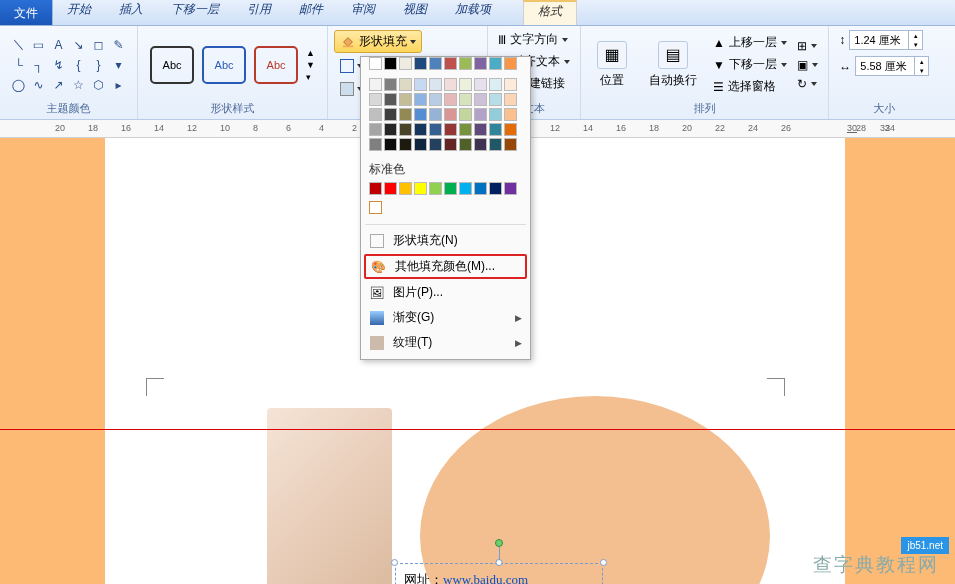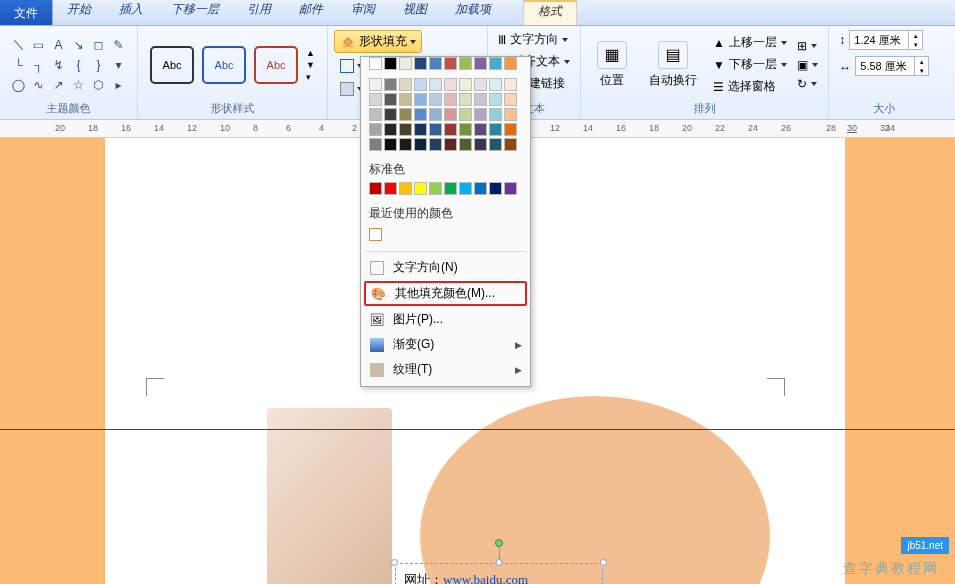--- a/index.html
+++ b/index.html
@@ -51,21 +51,21 @@
   .swatch-grid { display:grid; grid-template-columns:repeat(10,13px); gap:2px; padding:0 8px 4px;}
   .swatch { width:13px; height:13px; border:1px solid #bbb; cursor:pointer;}
   .sep { height:1px; background:#ddd; margin:3px 4px;}
   .recent-row { padding:2px 8px 4px;}
   .recent-sw { width:13px; height:13px; border:1px solid #d08b3a; background:#fff; display:inline-block;}
   .menu-item { display:flex; align-items:center; gap:8px; padding:4px 8px; cursor:pointer; position:relative;}
   .menu-item.highlight { border:2px solid #d22; border-radius:2px; margin:1px 3px; padding:2px 5px;}
   .mi-icon { width:16px; height:16px; display:flex; align-items:center; justify-content:center;}
   .mi-arrow { position:absolute; right:8px; font-size:9px; color:#555;}
   .wm-badge { position:absolute; right:6px; bottom:30px; background:#2a94e6; color:#fff; font-size:10px; padding:3px 6px;}
-  .wm-text { position:absolute; right:16px; bottom:6px; color:#8aa; font-size:14px; letter-spacing:2px;}
+  .wm-text { position:absolute; right:16px; bottom:6px; color:#8aa; font-size:19px; letter-spacing:2px;}
 </style>
 </head>
 <body>
 
 <div class="tabs">
   <div class="file-tab">文件</div>
   <div class="tab">开始</div>
   <div class="tab">插入</div>
   <div class="tab">下移一层</div>
   <div class="tab">引用</div>
@@ -257,21 +257,21 @@
     <span class="ruler-tick" style="left: 484px;">8</span>
     <span class="ruler-tick" style="left: 517px;">10</span>
     <span class="ruler-tick" style="left: 550px;">12</span>
     <span class="ruler-tick" style="left: 583px;">14</span>
     <span class="ruler-tick" style="left: 616px;">16</span>
     <span class="ruler-tick" style="left: 649px;">18</span>
     <span class="ruler-tick" style="left: 682px;">20</span>
     <span class="ruler-tick" style="left: 715px;">22</span>
     <span class="ruler-tick" style="left: 748px;">24</span>
     <span class="ruler-tick" style="left: 781px;">26</span>
-    <span class="ruler-tick" style="left: 826px; text-align: right;">28</span>
+    <span class="ruler-tick" style="left: 856px; text-align: right;">28</span>
     <span class="ruler-tick" style="left: 847px; text-decoration: underline;">30</span>
     <span class="ruler-tick" style="left: 880px;">32</span>
     <span class="ruler-tick" style="left: 885px;">34</span>
   </div>
 
 <div class="page-area">
   <div class="page"></div>
   <div class="crop-mark tl"></div>
   <div class="crop-mark tr"></div>
   <div class="orange-oval"></div>
@@ -363,28 +363,27 @@
       <div class="swatch" style="background: rgb(255, 0, 0);"></div>
       <div class="swatch" style="background: rgb(255, 192, 0);"></div>
       <div class="swatch" style="background: rgb(255, 255, 0);"></div>
       <div class="swatch" style="background: rgb(146, 208, 80);"></div>
       <div class="swatch" style="background: rgb(0, 176, 80);"></div>
       <div class="swatch" style="background: rgb(0, 176, 240);"></div>
       <div class="swatch" style="background: rgb(0, 112, 192);"></div>
       <div class="swatch" style="background: rgb(0, 32, 96);"></div>
       <div class="swatch" style="background: rgb(112, 48, 160);"></div>
     </div>
-  <div class="dd-section-label">最近使用的颜色</div>
   <div class="recent-row"><span class="recent-sw"></span></div>
   <div class="sep"></div>
   <div class="menu-item">
     <span class="mi-icon">
         <span style="width:14px;height:14px;border:1px solid #aaa;display:inline-block"></span>
       </span>
-    <span>文字方向(N)</span>
+    <span>形状填充(N)</span>
   </div>
   <div class="menu-item highlight">
     <span class="mi-icon">🎨</span>
     <span>其他填充颜色(M)...</span>
   </div>
   <div class="menu-item">
     <span class="mi-icon">🖼</span>
     <span>图片(P)...</span>
   </div>
   <div class="menu-item">

